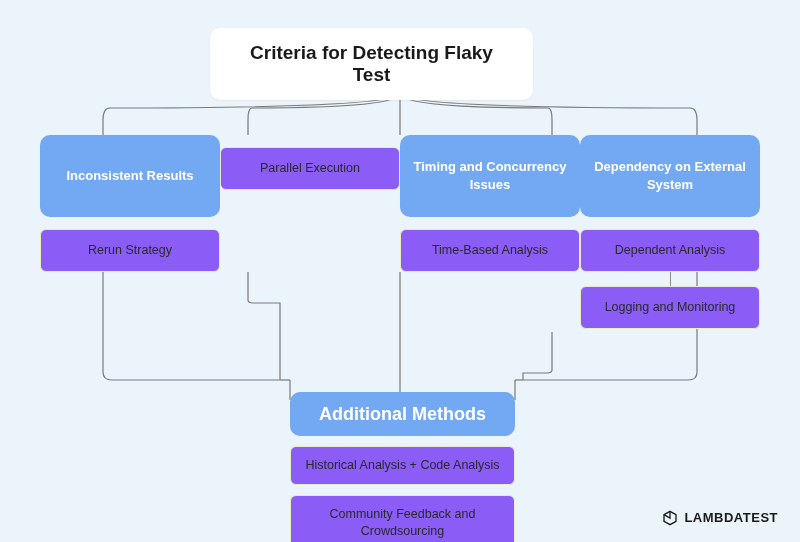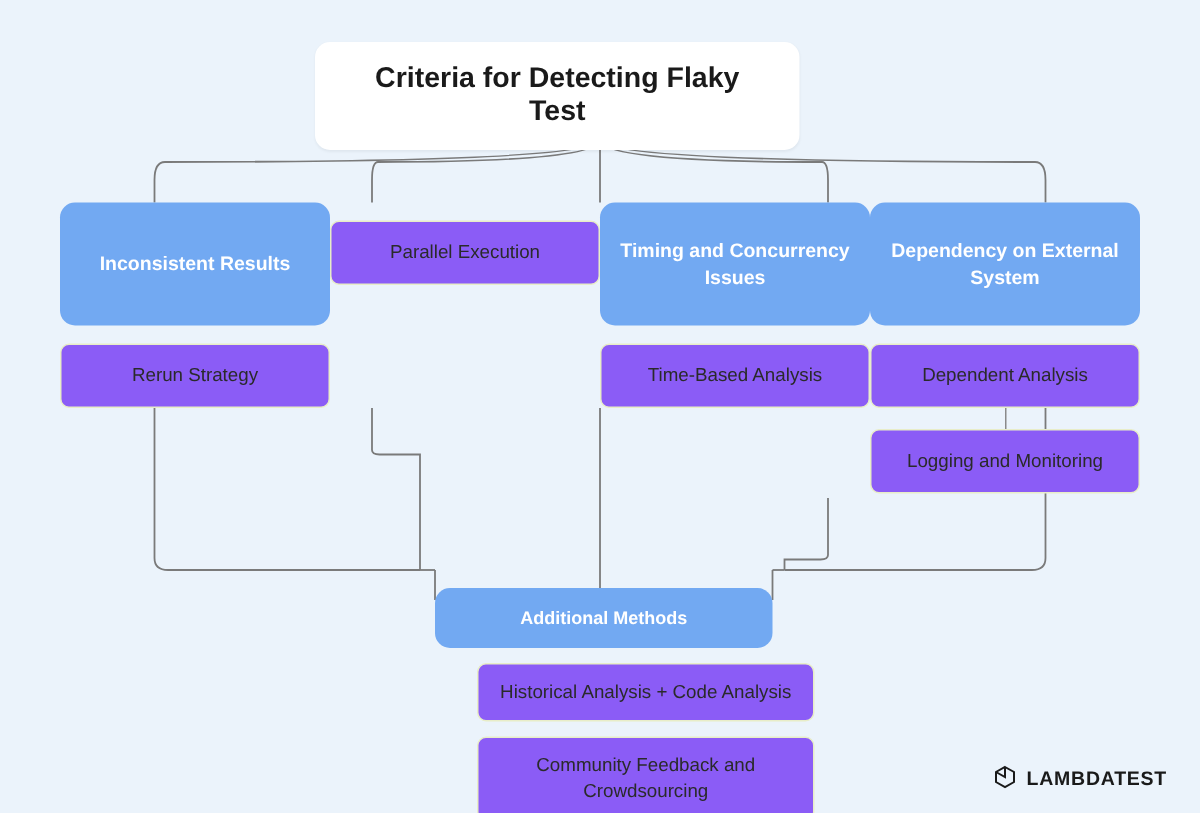--- a/index.html
+++ b/index.html
@@ -71,31 +71,31 @@
   }
   .vline.short { height: 14px; }
 
   .additional {
     position: absolute;
     left: 290px; top: 392px;
     width: 225px;
   }
   .additional .cat-box {
     min-height: 40px;
-    font-size: 12px;
+    font-size: 18px;
     padding: 10px;
   }
-  .additional .method-box { margin-top: 10px; padding: 10px 6px; margin-left: 28px; }
+  .additional .method-box { margin-top: 10px; padding: 10px 6px; }
   .additional .method-box + .method-box { margin-top: 10px; }
 
   .brand {
     position: absolute;
     right: 22px; bottom: 16px;
     display: flex;
-    align-items: center;
+    align-items: flex-start;
     gap: 6px;
     font-weight: 800;
     font-size: 13px;
     letter-spacing: 0.5px;
     color: #1a1a1a;
   }
   .brand svg { width: 16px; height: 16px; }
 
   svg.connector {
     position: absolute;

